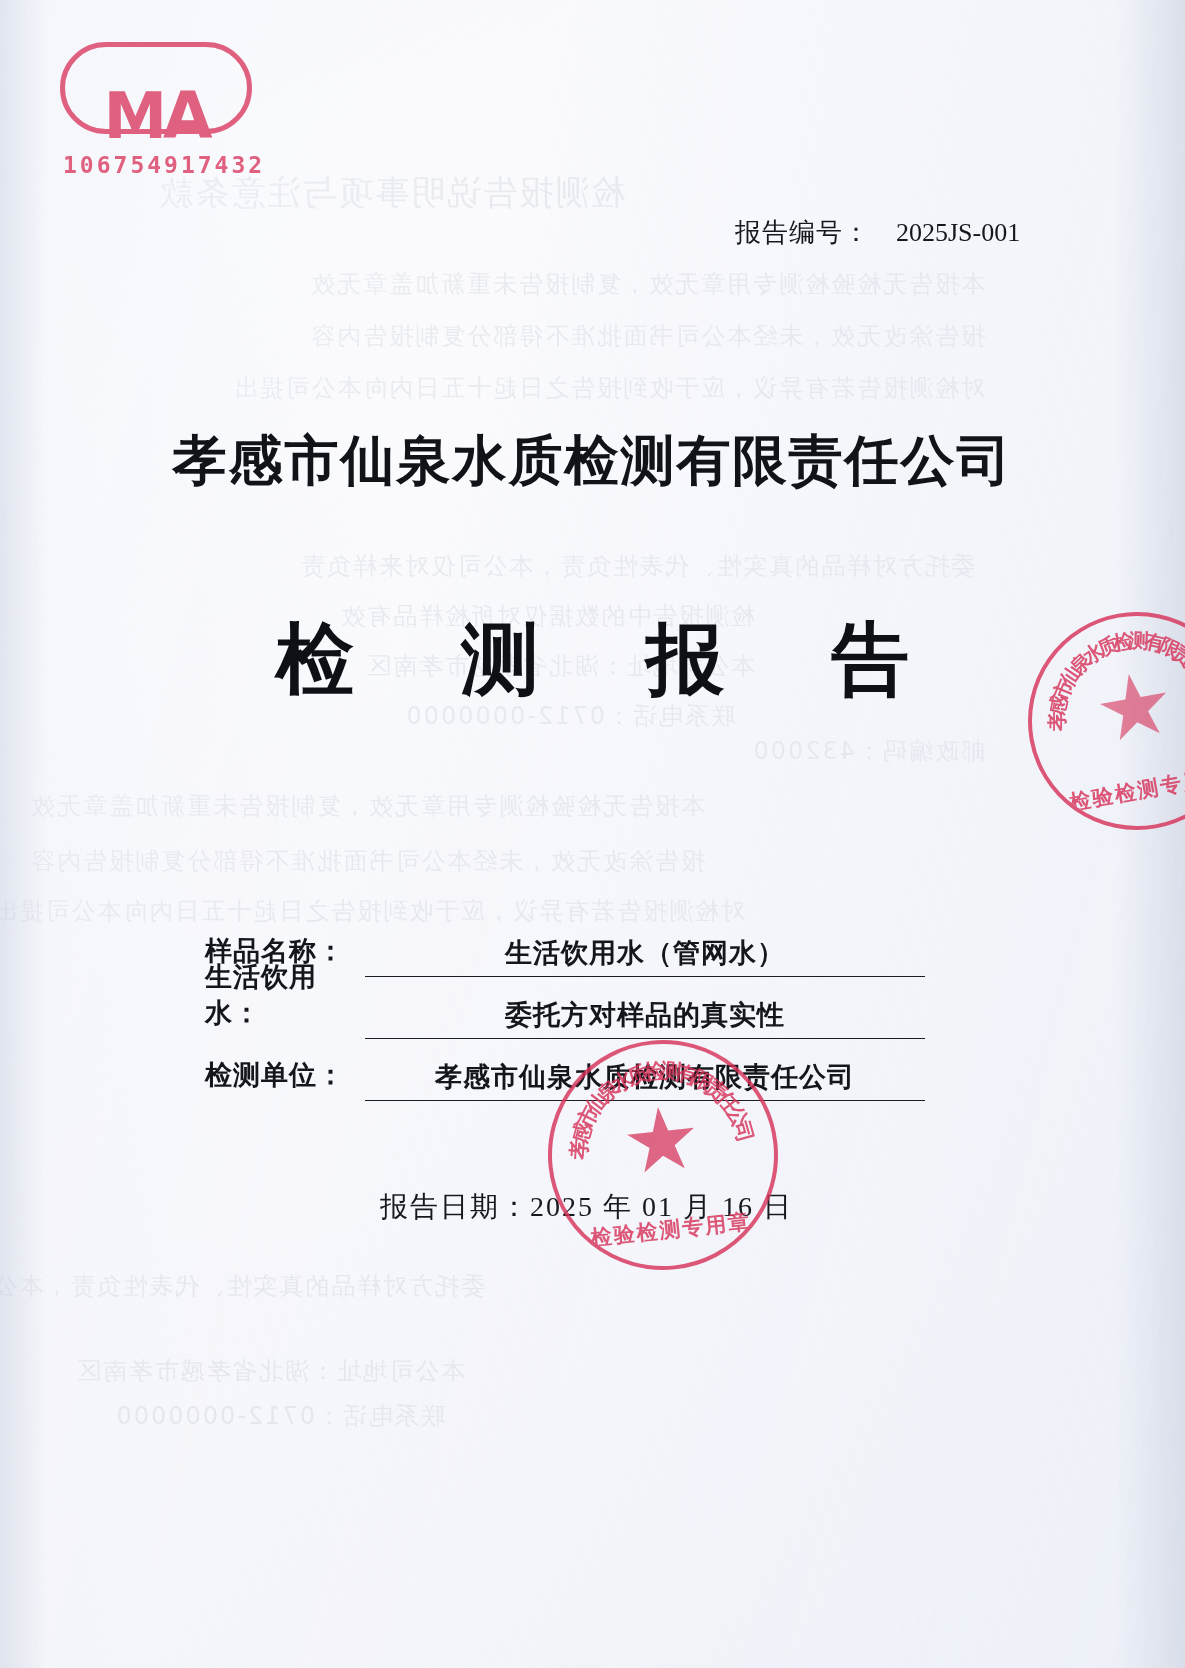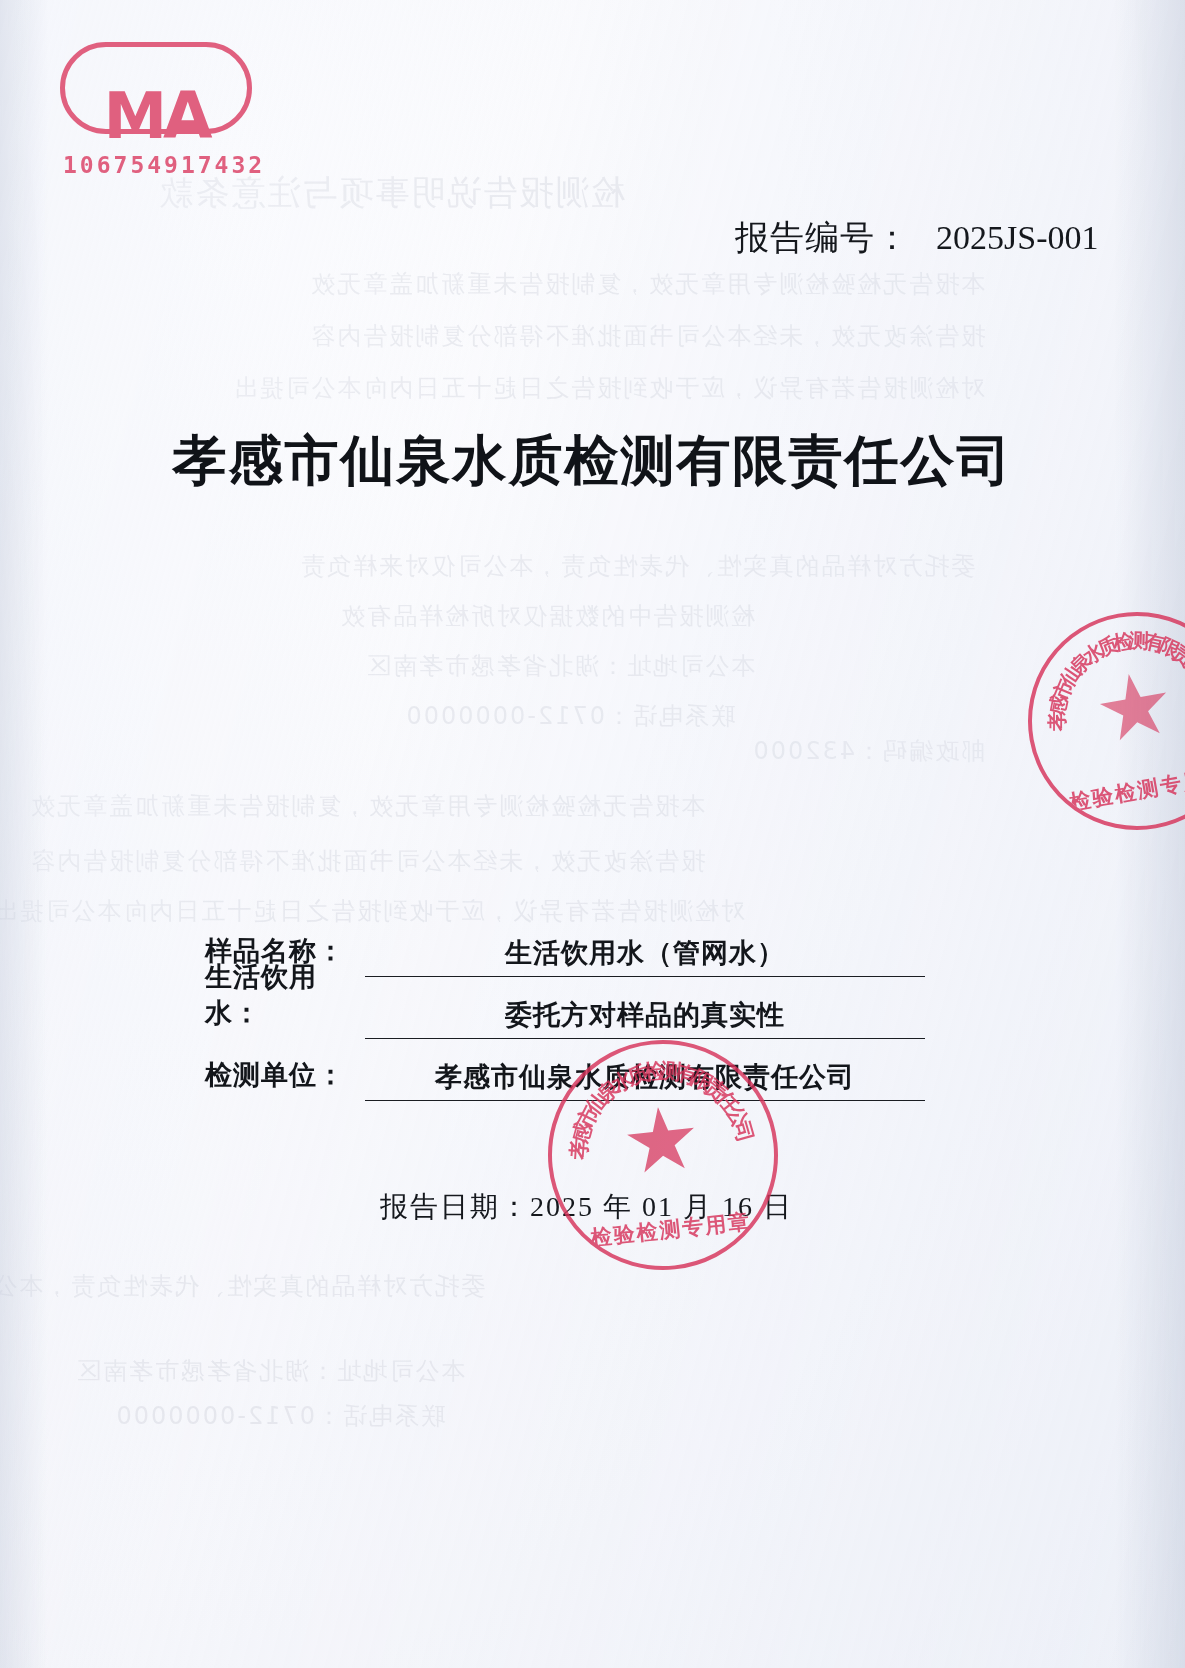--- a/index.html
+++ b/index.html
@@ -90,21 +90,21 @@
     letter-spacing: 3px;
     color: #e0607f;
     font-weight: 600;
   }
 
   
   .report-no {
     position: absolute;
     left: 735px;
     top: 215px;
-    font-size: 34px;
+    font-size: 26px;
     color: #15181d;
     font-family: "Liberation Serif", serif;
     white-space: nowrap;
   }
   .report-no .label { letter-spacing: 1px; }
   .report-no .value { margin-left: 26px; font-family: "Liberation Serif", serif; }
 
   
   .company-title {
     position: absolute;
@@ -293,20 +293,21 @@
     </div>
     <div class="cma-number">106754917432</div>
   </div>
 
   <div class="report-no">
     <span class="label">报告编号：</span><span class="value">2025JS-001</span>
   </div>
 
   <div class="company-title">孝感市仙泉水质检测有限责任公司</div>
 
+  <div class="doc-title">检 测 报 告</div>
 
   <div class="fields">
     <div class="field-row">
       <div class="field-label">样品名称：</div>
       <div class="field-value-wrap">
         <span class="field-value">生活饮用水（管网水）</span>
       </div>
     </div>
     <div class="field-row">
       <div class="field-label">生活饮用水：</div>

